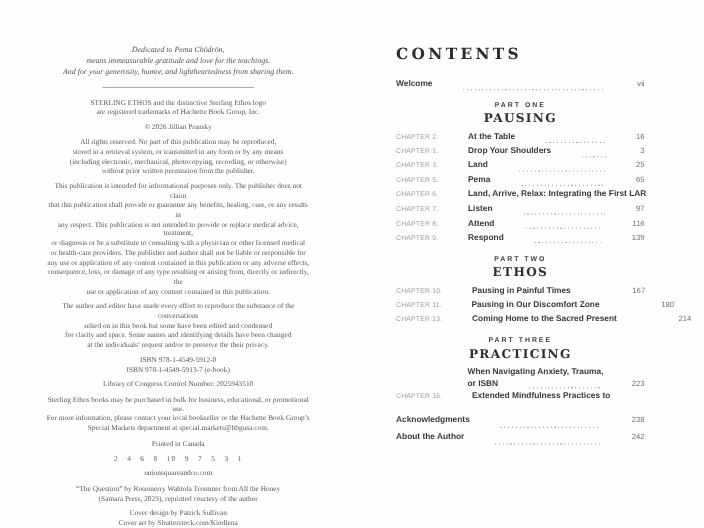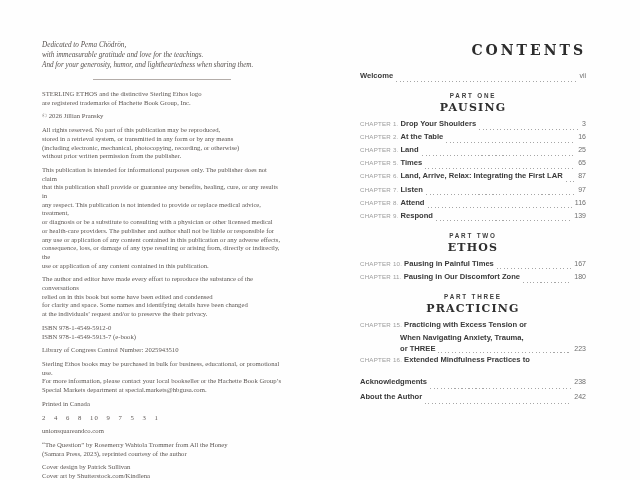--- a/index.html
+++ b/index.html
@@ -1,57 +1,57 @@
 <!DOCTYPE html>
 <html><head>
 <meta charset="utf-8">
 <style>
   html,body{margin:0;padding:0;background:#ffffff;}
   #spread{position:relative;width:640px;height:480px;background:#fefefe;overflow:hidden;
           font-family:"Liberation Serif", serif;}
 
   
-  .left-page{position:absolute;left:42px;top:40px;width:240px;text-align:left;color:#5d5754;}
+  .left-page{position:absolute;left:42px;top:40px;width:240px;text-align:center;color:#5d5754;}
   .dedication{font-style:italic;font-size:7.2px;line-height:10px;color:#56504d;}
   .rule{width:138px;margin:9px auto 0 auto;border:none;border-top:1px solid #b3aca8;height:0;}
   .colophon .para{font-size:6.7px;line-height:8.7px;margin-top:5px;color:#5d5754;}
   .colophon .para:first-child{margin-top:10px;}
   .para.spaced{word-spacing:5px;letter-spacing:1px;}
 
   
   .right-page{position:absolute;left:360px;top:42px;width:226px;font-family:"Liberation Sans", sans-serif;}
-  .toc-title{text-align:right;font-family:"DejaVu Serif", serif;font-weight:bold;font-size:14px;
+  .toc-title{text-align:left;font-family:"DejaVu Serif", serif;font-weight:bold;font-size:14px;
              letter-spacing:3px;color:#2c2c2c;line-height:16px;}
   .toc-front{margin-top:13px;}
   .toc-back{margin-top:9px;}
   .toc-back .toc-row{height:14.5px;}
   .part{margin-top:8px;}
   .part-label{text-align:center;font-size:6.3px;font-weight:bold;letter-spacing:1.8px;color:#3d3d3d;line-height:8px;}
   .part-title{text-align:center;font-family:"DejaVu Serif", serif;font-weight:bold;font-size:11px;
               letter-spacing:1.2px;color:#2e2e2e;line-height:13px;margin-top:1px;}
   .part-chapters{margin-top:5px;}
-  .toc-row{display:flex;align-items:baseline;height:13.1px;}
+  .toc-row{display:flex;align-items:baseline;height:13.1px;gap:25px;}
   .toc-row.cont{height:11px;}
   .toc-label{min-width:38px;flex:none;font-size:6.2px;color:#9b9b9b;letter-spacing:0.2px;padding-right:2px;
              white-space:nowrap;}
   .toc-entry-title{font-size:7.6px;font-weight:bold;color:#3a3a3a;white-space:nowrap;}
   .toc-dots{flex:1;align-self:flex-end;height:1px;margin:0 3px 2.5px 3px;
             background:repeating-linear-gradient(to right,#a6a6a6 0 1px,transparent 1px 3.5px);}
   .toc-page{flex:none;font-size:7px;color:#6e6e6e;}
 </style>
 </head>
 <body>
 
 <div id="spread">
 
   <div class="left-page">
     <div class="dedication">
         <div>Dedicated to Pema Chödrön,</div>
-        <div>with immeasurable gratitude and love for the teachings.</div>
-        <div>And for your generosity, humor, and lightheartedness when sharing them.</div>
+        <div>means immeasurable gratitude and love for the teachings.</div>
+        <div>And for your generosity, humor, and lightheartedness from sharing them.</div>
       </div>
     <hr class="rule">
     <div class="colophon">
         <div class="para">
           <div>STERLING ETHOS and the distinctive Sterling Ethos logo</div>
           <div>are registered trademarks of Hachette Book Group, Inc.</div>
         </div>
         <div class="para">
           <div>© 2026 Jillian Pransky</div>
         </div>
@@ -117,40 +117,40 @@
           <span class="toc-dots"></span>
           <span class="toc-page">vii</span>
         </div>
       </div>
     <div id="toc-parts">
         <div class="part">
           <div class="part-label">PART ONE</div>
           <div class="part-title">PAUSING</div>
           <div class="part-chapters">
             <div class="toc-row">
+              <span class="toc-label">CHAPTER 2.</span>
+              <span class="toc-entry-title">At the Table</span>
+              <span class="toc-dots"></span>
+              <span class="toc-page">16</span>
+            </div>
+            <div class="toc-row">
               <span class="toc-label">CHAPTER 1.</span>
               <span class="toc-entry-title">Drop Your Shoulders</span>
               <span class="toc-dots"></span>
               <span class="toc-page">3</span>
             </div>
             <div class="toc-row">
-              <span class="toc-label">CHAPTER 2.</span>
-              <span class="toc-entry-title">At the Table</span>
-              <span class="toc-dots"></span>
-              <span class="toc-page">16</span>
-            </div>
-            <div class="toc-row">
               <span class="toc-label">CHAPTER 3.</span>
               <span class="toc-entry-title">Land</span>
               <span class="toc-dots"></span>
               <span class="toc-page">25</span>
             </div>
             <div class="toc-row">
               <span class="toc-label">CHAPTER 5.</span>
-              <span class="toc-entry-title">Times</span>
+              <span class="toc-entry-title">Pema</span>
               <span class="toc-dots"></span>
               <span class="toc-page">65</span>
             </div>
             <div class="toc-row">
               <span class="toc-label">CHAPTER 6.</span>
               <span class="toc-entry-title">Land, Arrive, Relax: Integrating the First LAR</span>
               <span class="toc-dots"></span>
               <span class="toc-page">87</span>
             </div>
             <div class="toc-row">
@@ -182,37 +182,39 @@
               <span class="toc-entry-title">Pausing in Painful Times</span>
               <span class="toc-dots"></span>
               <span class="toc-page">167</span>
             </div>
             <div class="toc-row">
               <span class="toc-label">CHAPTER 11.</span>
               <span class="toc-entry-title">Pausing in Our Discomfort Zone</span>
               <span class="toc-dots"></span>
               <span class="toc-page">180</span>
             </div>
+            <div class="toc-row">
+              <span class="toc-label">CHAPTER 13.</span>
+              <span class="toc-entry-title">Coming Home to the Sacred Present</span>
+              <span class="toc-dots"></span>
+              <span class="toc-page">214</span>
+            </div>
           </div>
         </div>
         <div class="part">
           <div class="part-label">PART THREE</div>
           <div class="part-title">PRACTICING</div>
           <div class="part-chapters">
-            <div class="toc-row">
-              <span class="toc-label">CHAPTER 15.</span>
-              <span class="toc-entry-title">Practicing with Excess Tension or</span>
-            </div>
             <div class="toc-row cont">
               <span class="toc-label"></span>
               <span class="toc-entry-title">When Navigating Anxiety, Trauma,</span>
             </div>
             <div class="toc-row cont">
               <span class="toc-label"></span>
-              <span class="toc-entry-title">or THREE</span>
+              <span class="toc-entry-title">or ISBN</span>
               <span class="toc-dots"></span>
               <span class="toc-page">223</span>
             </div>
             <div class="toc-row">
               <span class="toc-label">CHAPTER 16.</span>
               <span class="toc-entry-title">Extended Mindfulness Practices to</span>
             </div>
           </div>
         </div>
       </div>

